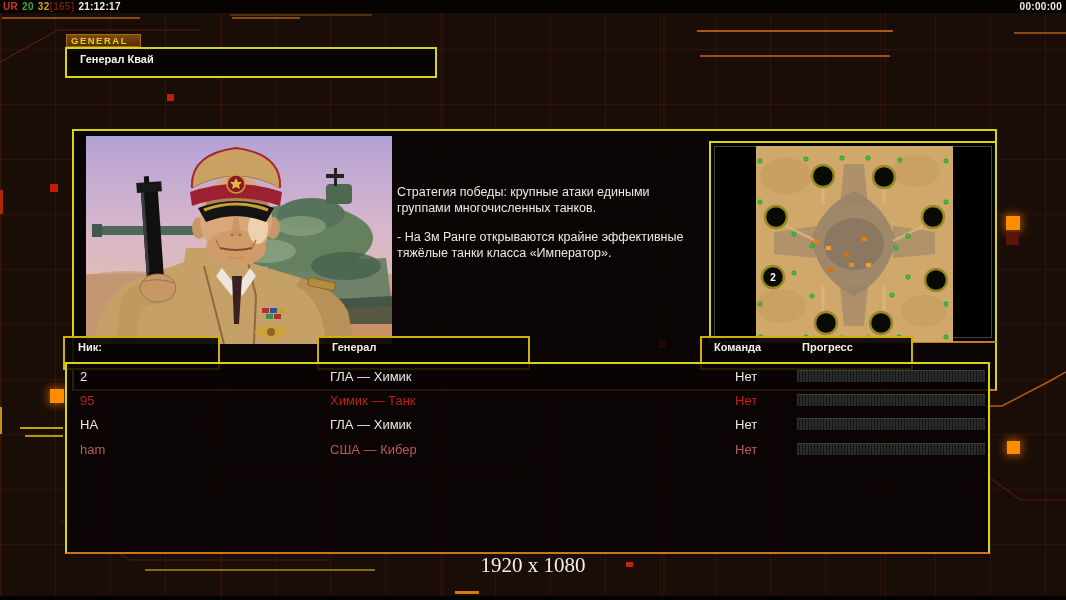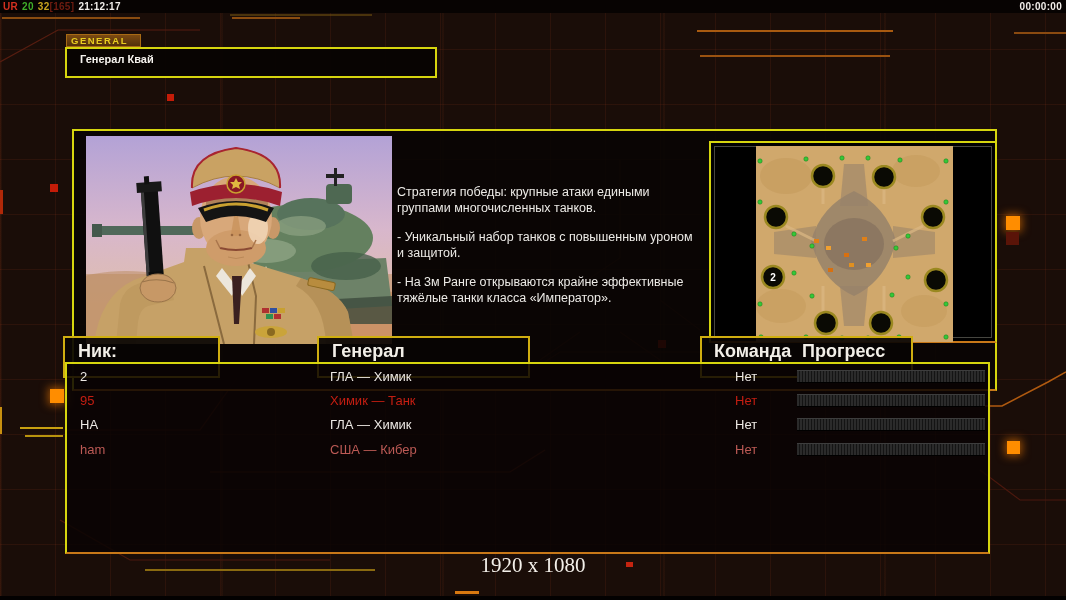--- a/index.html
+++ b/index.html
@@ -46,23 +46,23 @@
   .portrait { position:absolute; left:12px; top:5px; width:306px; height:208px; background:#000; }
   .description { position:absolute; left:323px; top:53px; width:330px;
     font-size:12.5px; line-height:1.28; color:#eceae6; }
   .description p { white-space:pre-line; margin-bottom:13px; }
   .map-box { position:absolute; left:635px; top:10px; width:288px; height:202px;
     background:#000; border:2px solid #d6d50e; border-bottom-color:#c87818;
     box-shadow:inset 0 0 0 3px #000, inset 0 0 0 4px rgba(175,175,160,.40); }
   .map-box svg { position:absolute; left:45px; top:3px; }
 
   
-  .hdr { position:absolute; top:336px; height:42px; z-index:3;
+  .hdr { position:absolute; top:336px; height:34px; z-index:3;
     background:rgba(8,4,3,.92); border:2px solid #cfae10;
-    font-size:18px; font-weight:bold; color:#f2efe8; padding-top:3px; }
+    font-size:11px; font-weight:bold; color:#f2efe8; padding-top:3px; }
   .hdr-nick { left:63px; width:157px; padding-left:13px; }
   .hdr-general { left:317px; width:213px; padding-left:13px; }
   .hdr-team { left:700px; width:213px; }
   .hdr-team span { position:absolute; top:3px; }
   .hdr-team .t1 { left:12px; } .hdr-team .t2 { left:100px; }
 
   
   .table-box { position:absolute; left:65px; top:362px; width:925px; height:192px; z-index:3;
     background:rgba(9,4,3,.85); border:2px solid #d6d50e; border-bottom:2px solid #c87818;
     padding-top:3px; }
@@ -218,22 +218,20 @@
         <path d="M30,208 L34,168 Q38,150 58,146 L84,146 L88,164 L62,170 Q54,172 52,186 L50,208 Z" fill="#bf9a60"></path>
         <ellipse cx="72" cy="152" rx="18" ry="14" fill="#c79866" stroke="#9a744a"></ellipse>
         <path d="M56,146 Q72,141 88,147" stroke="#9a744a" stroke-width="1.2" fill="none"></path>
       </g>
     </svg>
   </div>
 
   <div class="description">
     <p>Стратегия победы: крупные атаки едиными
  группами многочисленных танков.</p>
-    <p>- Уникальный набор танков с повышенным уроном
- и защитой.</p>
     <p>- На 3м Ранге открываются крайне эффективные
  тяжёлые танки класса «Император».</p>
   </div>
 
   <div class="map-box">
     <svg width="197" height="196" viewBox="0 0 197 196">
       <rect width="197" height="196" fill="#d0a86c"></rect>
       <ellipse cx="30" cy="30" rx="26" ry="18" fill="#c79e60" opacity=".8"></ellipse>
       <ellipse cx="160" cy="25" rx="24" ry="16" fill="#c79e60" opacity=".7"></ellipse>
       <ellipse cx="25" cy="160" rx="25" ry="17" fill="#c79e60" opacity=".7"></ellipse>

